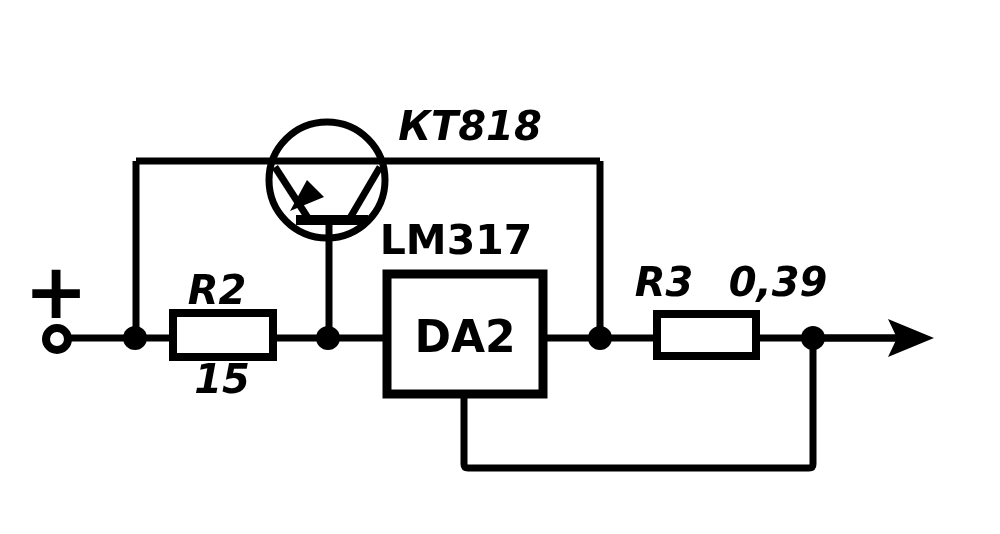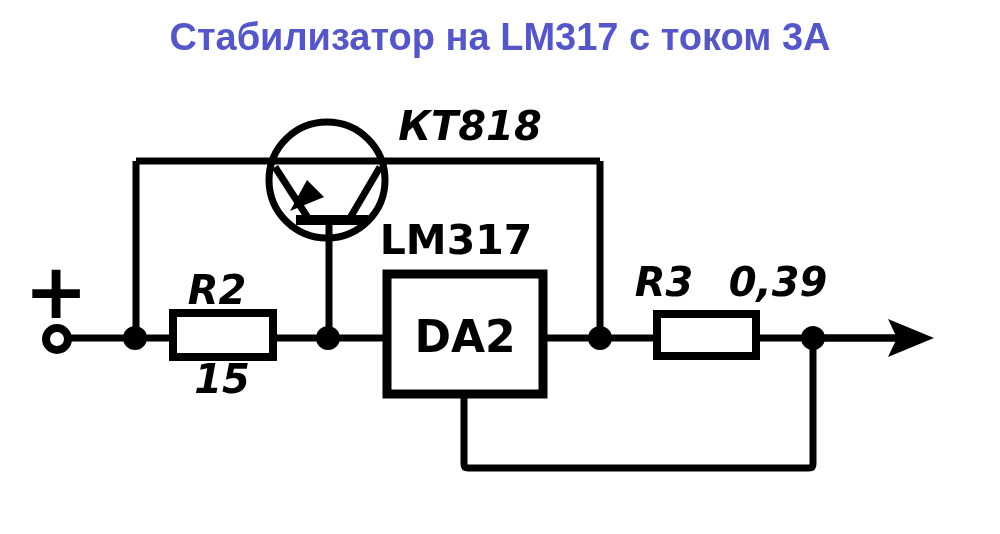--- a/index.html
+++ b/index.html
@@ -38,21 +38,20 @@
   }
   .t-bold {
     font-weight: bold;
   }
 </style>
 </head>
 <body>
 
 <div class="screen">
 
-  <div class="title">Стабилизатор на LM317 с током 3А</div>
 
   <svg width="1000" height="534" viewBox="0 0 1000 534">
 
     <g stroke="#000000" stroke-width="7" fill="none" stroke-linecap="butt">
 
       <line x1="66" y1="338" x2="898" y2="338"></line>
 
       <line x1="136" y1="338" x2="136" y2="161"></line>
 
       <line x1="136" y1="161" x2="600" y2="161"></line>

